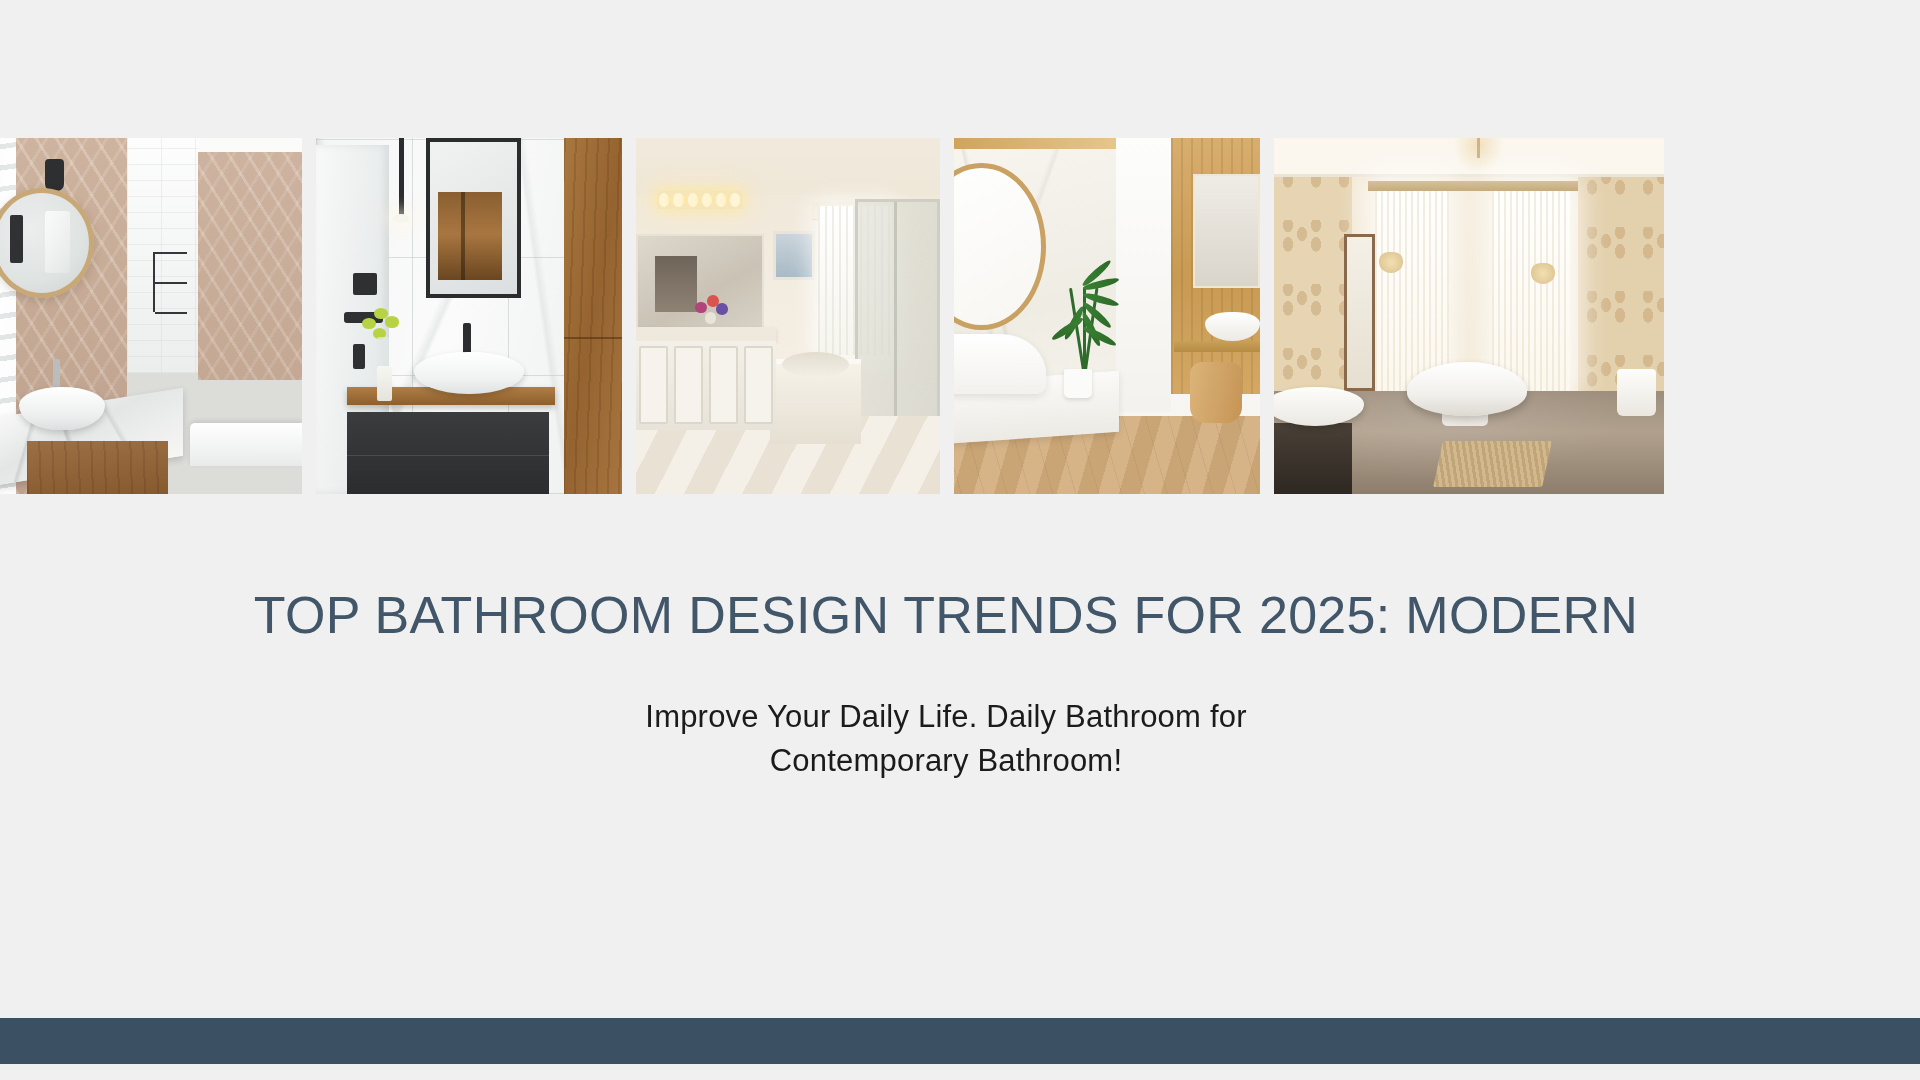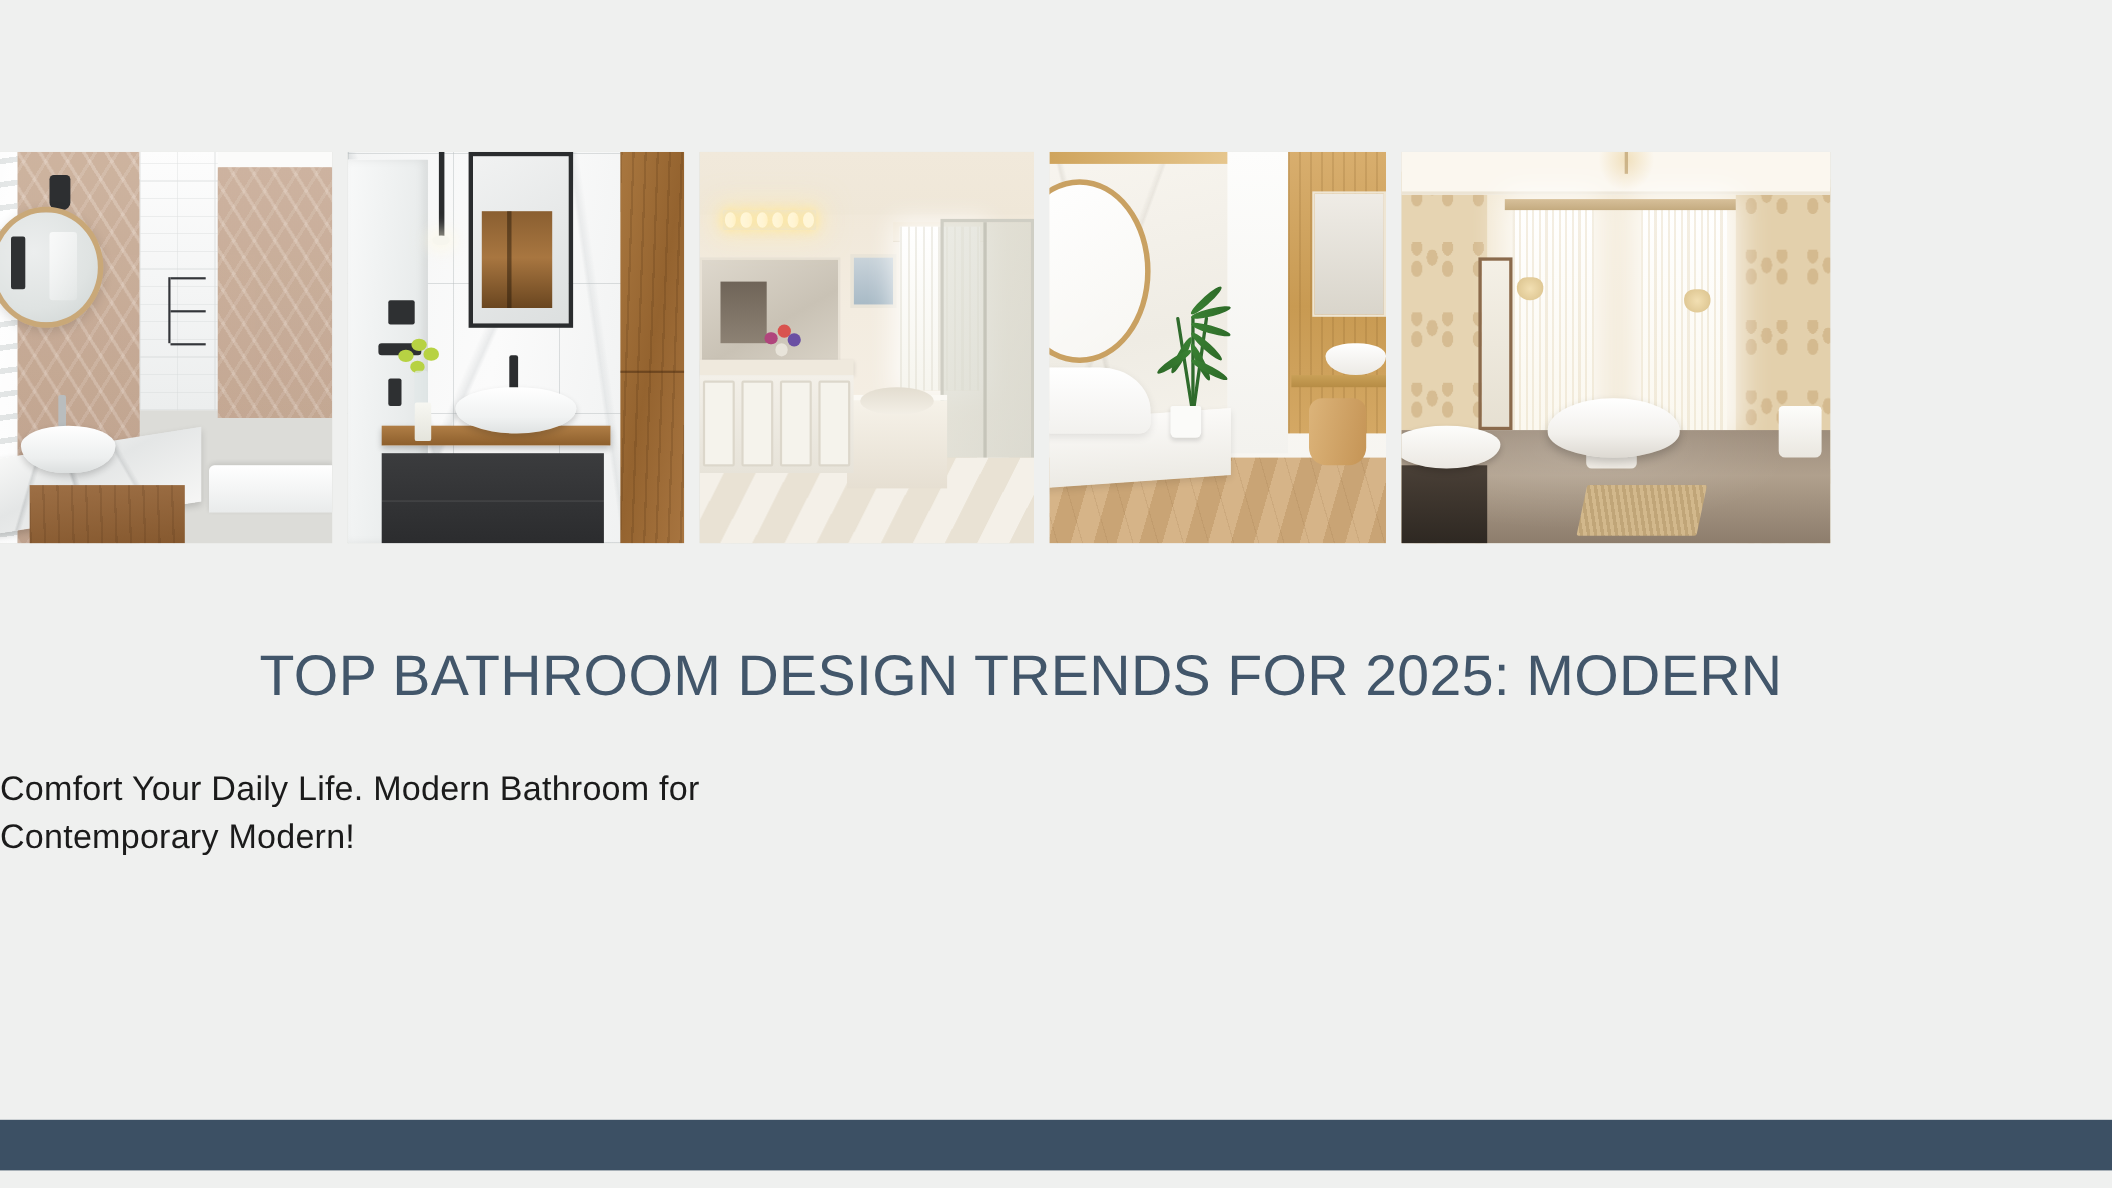--- a/index.html
+++ b/index.html
@@ -537,21 +537,21 @@
   }
   .t5 .sconce1{ left:27%; top:32%; }
   .t5 .sconce2{ left:66%; top:35%; }
 
   
   .text-block{
     position:absolute;
     top: 580px;
     left: 0;
     width: 1892px;
-    text-align:left;
+    text-align:center;
   }
 
   .headline{
     font-family: "Liberation Sans", sans-serif;
     font-size: 52px;
     line-height: 1.36;
     letter-spacing: 0.3px;
     font-weight: 400;
     color: #42566a;
     text-transform: uppercase;
@@ -729,19 +729,19 @@
 
 </div>
 
 <div class="text-block">
 
   <h1 class="headline">
     <span>TOP BATHROOM DESIGN TRENDS FOR 2025: MODERN</span><br>
   </h1>
 
   <p class="subhead">
-    <span>Comfort Your Daily Life. Modern Bathroom for</span><br>
-    <span>Contemporary Modern!</span>
+    <span>Improve Your Daily Life. Daily Bathroom for</span><br>
+    <span>Contemporary Bathroom!</span>
   </p>
 
 </div>
 
 <div class="bottom-bar"></div>
 
 </body></html>

